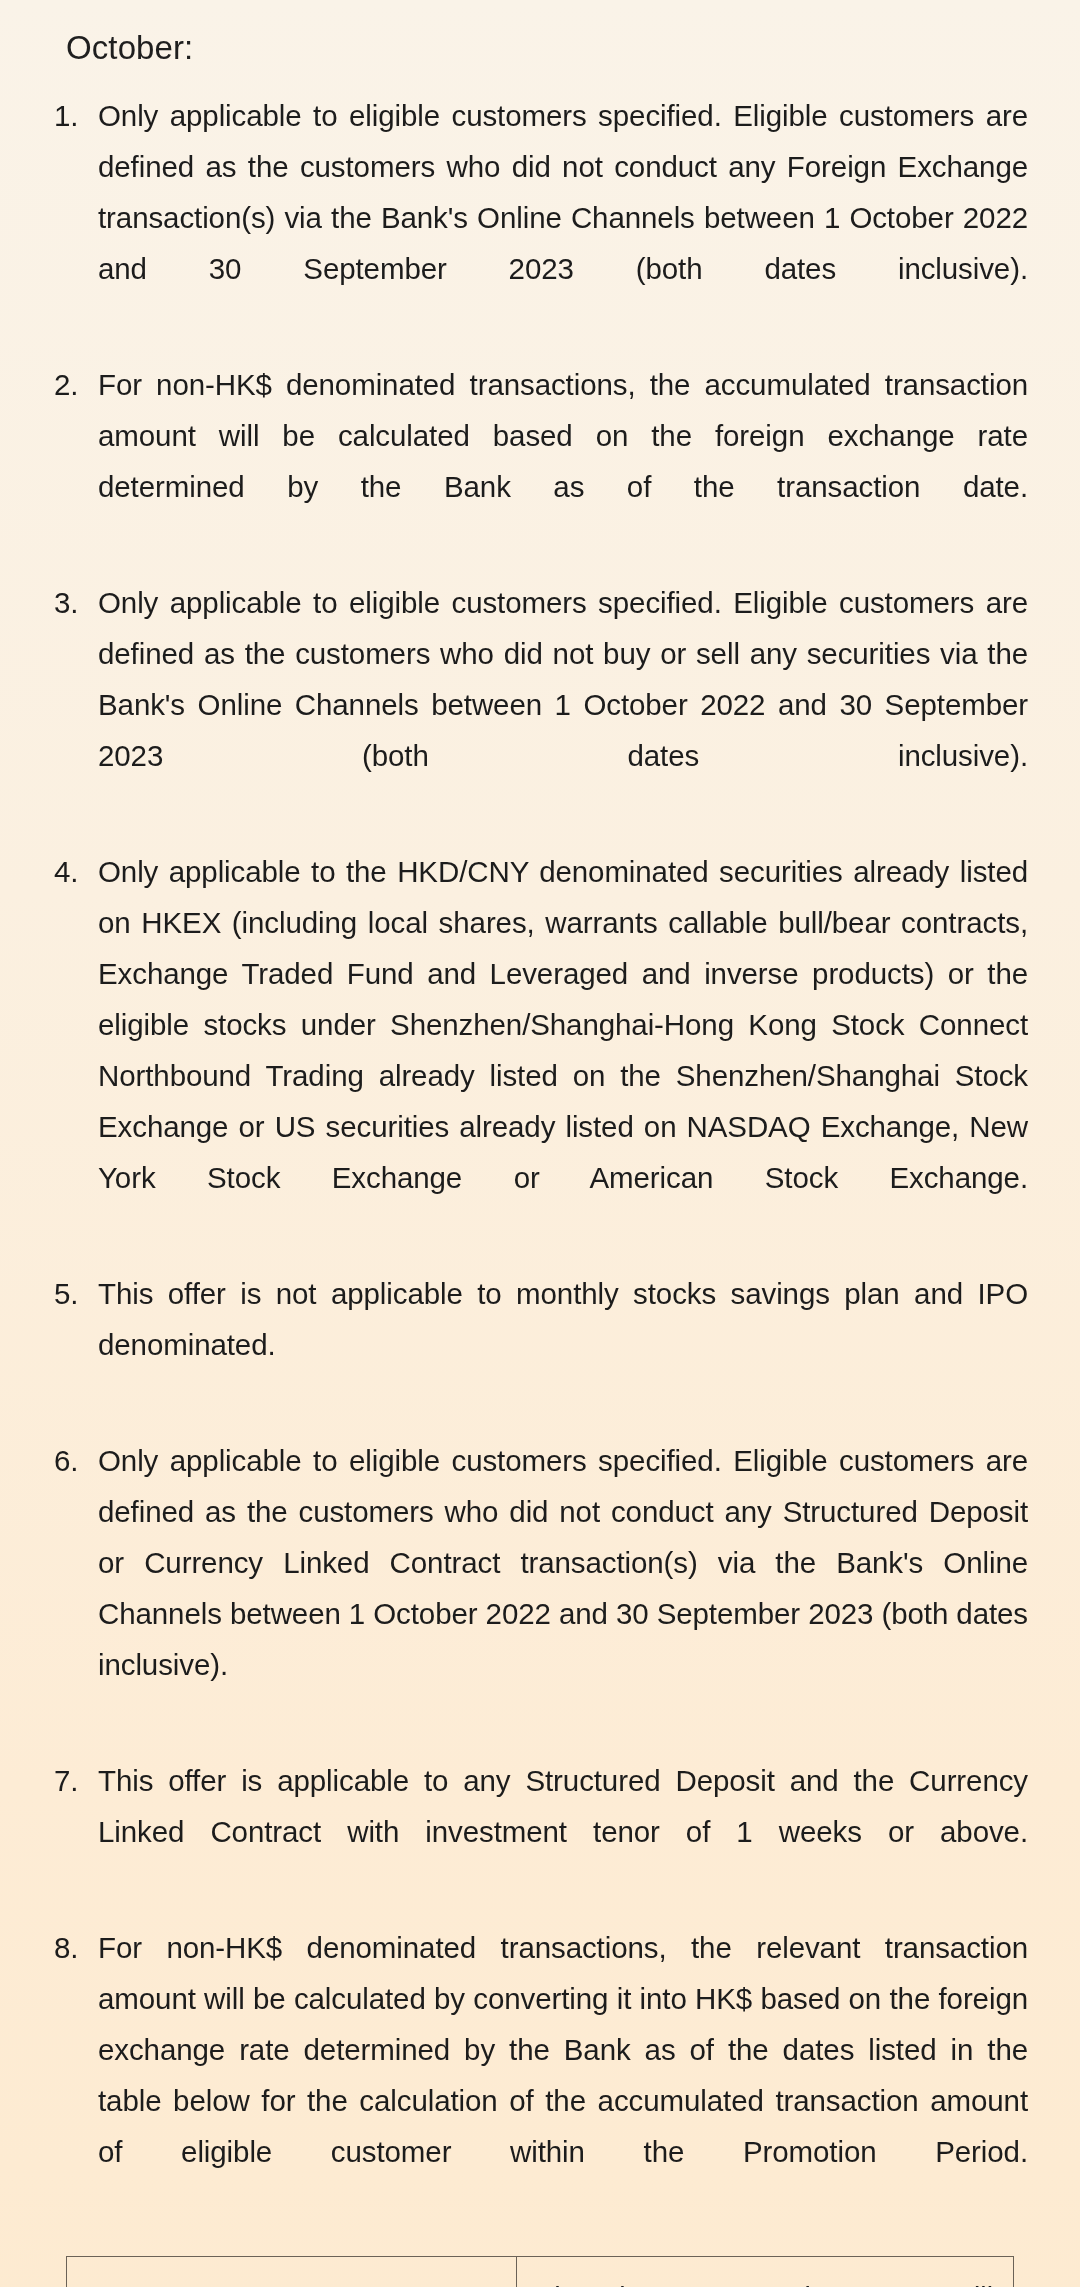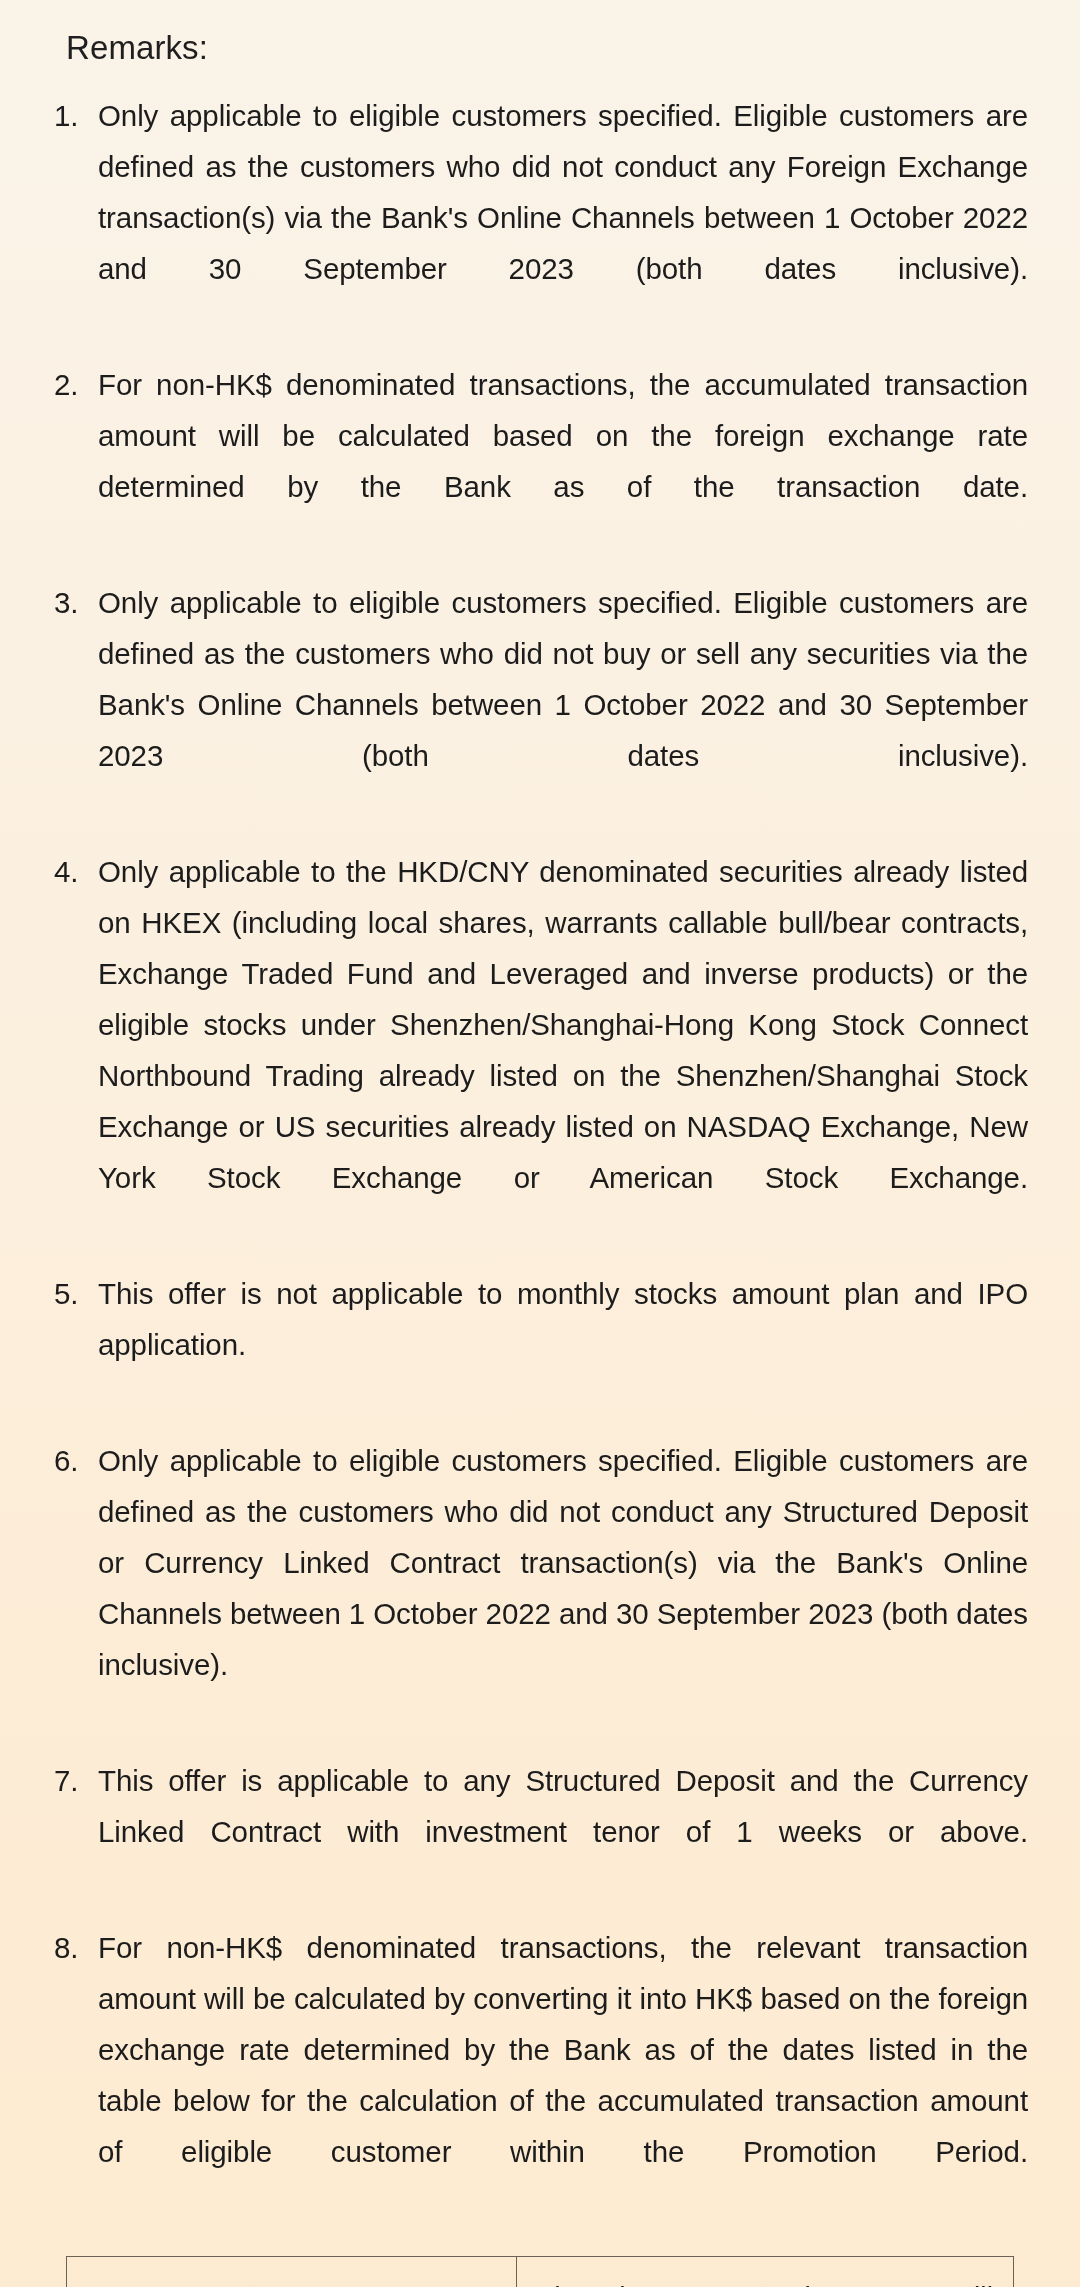--- a/index.html
+++ b/index.html
@@ -103,21 +103,21 @@
     line-height: 38px;
     height: 210px;
     padding: 12px 18px;
   }
 </style>
 </head>
 <body>
 
 <div class="page">
 
-  <div class="remarks-title">Remarks:</div>
+  <div class="remarks-title">October:</div>
 
   <ol class="remarks-list">
 
     <li>
       <span class="marker">1.</span>
       <span class="item-text">Only applicable to eligible customers specified. Eligible customers are defined as the customers who did not conduct any Foreign Exchange transaction(s) via the Bank's Online Channels between 1 October 2022 and 30 September 2023 (both dates inclusive).</span>
     </li>
 
     <li>
       <span class="marker">2.</span>
@@ -129,21 +129,21 @@
       <span class="item-text">Only applicable to eligible customers specified. Eligible customers are defined as the customers who did not buy or sell any securities via the Bank's Online Channels between 1 October 2022 and 30 September 2023 (both dates inclusive).</span>
     </li>
 
     <li>
       <span class="marker">4.</span>
       <span class="item-text">Only applicable to the HKD/CNY denominated securities already listed on HKEX (including local shares, warrants callable bull/bear contracts, Exchange Traded Fund and Leveraged and inverse products) or the eligible stocks under Shenzhen/Shanghai-Hong Kong Stock Connect Northbound Trading already listed on the Shenzhen/Shanghai Stock Exchange or US securities already listed on NASDAQ Exchange, New York Stock Exchange or American Stock Exchange.</span>
     </li>
 
     <li>
       <span class="marker">5.</span>
-      <span class="item-text">This offer is not applicable to monthly stocks amount plan and IPO application.</span>
+      <span class="item-text">This offer is not applicable to monthly stocks savings plan and IPO denominated.</span>
     </li>
 
     <li>
       <span class="marker">6.</span>
       <span class="item-text">Only applicable to eligible customers specified. Eligible customers are defined as the customers who did not conduct any Structured Deposit or Currency Linked Contract transaction(s) via the Bank's Online Channels between 1 October 2022 and 30 September 2023 (both dates inclusive).</span>
     </li>
 
     <li>
       <span class="marker">7.</span>
       <span class="item-text">This offer is applicable to any Structured Deposit and the Currency Linked Contract with investment tenor of 1 weeks or above.</span>

